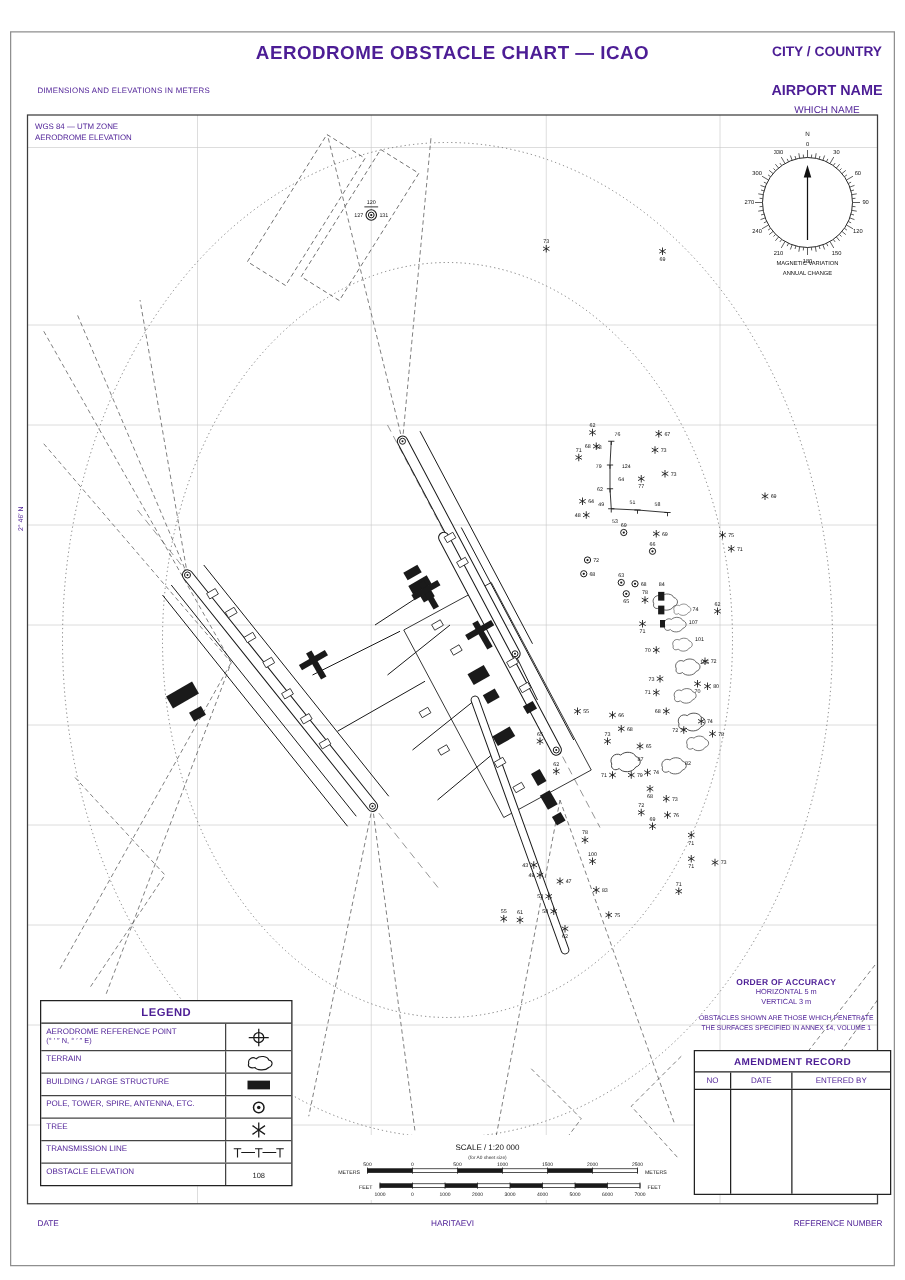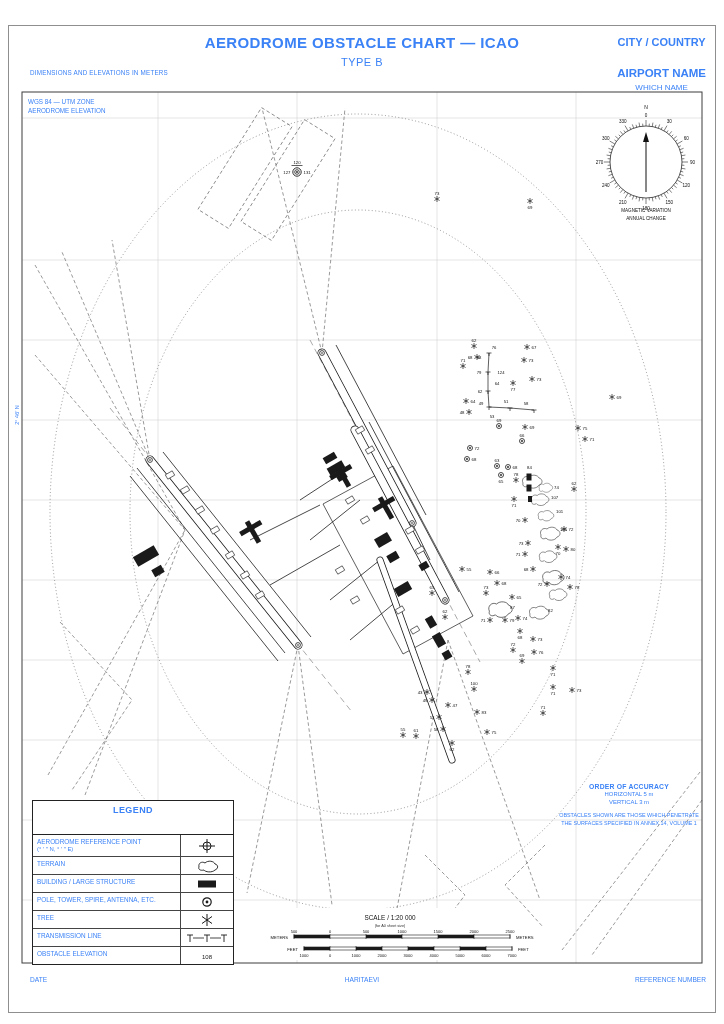--- a/index.html
+++ b/index.html
@@ -1,30 +1,30 @@
 <!DOCTYPE html>
 <html><head>
 <meta charset="utf-8">
 <style>
   html,body{margin:0;padding:0;background:#e8e8e8;}
   .page{position:relative;width:724px;height:1024px;background:#ffffff;overflow:hidden;
-        font-family:"Liberation Sans",sans-serif;color:#3b82f6;}
+        font-family:"Liberation Sans",sans-serif;color:#4c1d95;}
   .abs{position:absolute;}
   .outer-border{left:8px;top:25px;width:706px;height:986px;border:1.5px solid #8f8f8f;}
   .hdr-title{left:0;right:0;top:34px;text-align:center;font-size:15px;font-weight:bold;letter-spacing:.4px;}
   .hdr-sub{left:0;right:0;top:56px;text-align:center;font-size:11px;letter-spacing:.5px;}
   .hdr-units{left:30px;top:69px;font-size:6.3px;letter-spacing:.2px;}
   .hdr-right{right:18px;top:36px;text-align:center;line-height:1.15;}
   .hdr-city{font-size:11px;font-weight:bold;}
   .hdr-airport{font-size:11.5px;font-weight:bold;margin-top:18px;}
   .hdr-runway{font-size:8px;margin-top:3px;}
   .datum{left:27px;top:96px;font-size:6.3px;line-height:1.5;background:#fff;padding:1px 3px 1px 1px;}
   .latlbl{left:-8px;top:412px;width:50px;text-align:center;font-size:5.5px;transform:rotate(-90deg);}
   .legend{left:32px;top:800px;width:200px;background:#fff;border:1.3px solid #222;}
-  .legend-title{text-align:center;font-size:9px;font-weight:bold;padding:4px 0 19px;border-bottom:1.2px solid #222;letter-spacing:.4px;}
+  .legend-title{text-align:center;font-size:9px;font-weight:bold;padding:4px 0 3px;border-bottom:1.2px solid #222;letter-spacing:.4px;}
   .l-row{display:flex;border-top:.8px solid #444;min-height:17px;align-items:stretch;}
   .l-row:first-child{border-top:none;}
   .l-label{flex:1;padding:3px 4px 2px;font-size:6.4px;line-height:1.3;}
   .l-sub{display:block;font-size:5.9px;}
   .l-sym{width:52px;border-left:.8px solid #444;display:flex;align-items:center;justify-content:center;}
   .accuracy{left:540px;top:782px;width:178px;text-align:center;line-height:1.35;}
   .acc-title{font-size:6.8px;font-weight:bold;letter-spacing:.2px;}
   .acc-line{font-size:5.9px;}
   .acc-note{font-size:5.4px;margin-top:5px;line-height:1.4;}
   .amend{left:555px;top:840px;width:156px;height:114px;background:#fff;border:1.2px solid #222;display:flex;flex-direction:column;}
@@ -42,21 +42,20 @@
   svg text{font-family:"Liberation Sans",sans-serif;}
 </style>
 </head>
 <body>
 
 <div class="page">
 
   <div class="abs outer-border"></div>
 
   <div class="abs hdr-title">AERODROME OBSTACLE CHART — ICAO</div>
-  <div class="abs hdr-sub">TYPE B</div>
   <div class="abs hdr-units">DIMENSIONS AND ELEVATIONS IN METERS</div>
   <div class="abs hdr-right">
     <div class="hdr-city">CITY / COUNTRY</div>
     <div class="hdr-airport">AIRPORT NAME</div>
     <div class="hdr-runway">WHICH NAME</div>
   </div>
 
   <svg id="map-svg" class="abs" style="left:0;top:0" width="724" height="1024" viewBox="0 0 724 1024">
     <g id="g-grid">
         <line x1="158" y1="92" x2="158" y2="963" stroke="#c9c9c9" stroke-width="0.5"></line>
@@ -853,18 +852,31 @@
   <div class="abs accuracy">
     <div class="acc-title">ORDER OF ACCURACY</div>
     <div class="acc-line">HORIZONTAL 5 m</div>
     <div class="acc-line">VERTICAL 3 m</div>
     <div class="acc-note">
       <div>OBSTACLES SHOWN ARE THOSE WHICH PENETRATE</div>
       <div>THE SURFACES SPECIFIED IN ANNEX 14, VOLUME 1</div>
     </div>
   </div>
 
+  <div class="abs amend">
+    <div class="amend-title">AMENDMENT RECORD</div>
+    <div class="amend-head" id="amend-head">
+        <div style="width: 28px; border-right: 1px solid rgb(34, 34, 34);">NO</div>
+        <div style="width: 48px; border-right: 1px solid rgb(34, 34, 34);">DATE</div>
+        <div style="flex: 1 1 0%;">ENTERED BY</div>
+      </div>
+    <div class="amend-body">
+      <div class="c-no"></div>
+      <div class="c-date"></div>
+      <div class="c-by"></div>
+    </div>
+  </div>
 
   <div class="abs footer-l">DATE</div>
   <div class="abs footer-c">HARITAEVI</div>
   <div class="abs footer-r">REFERENCE NUMBER</div>
 
 </div>
 
 </body></html>

